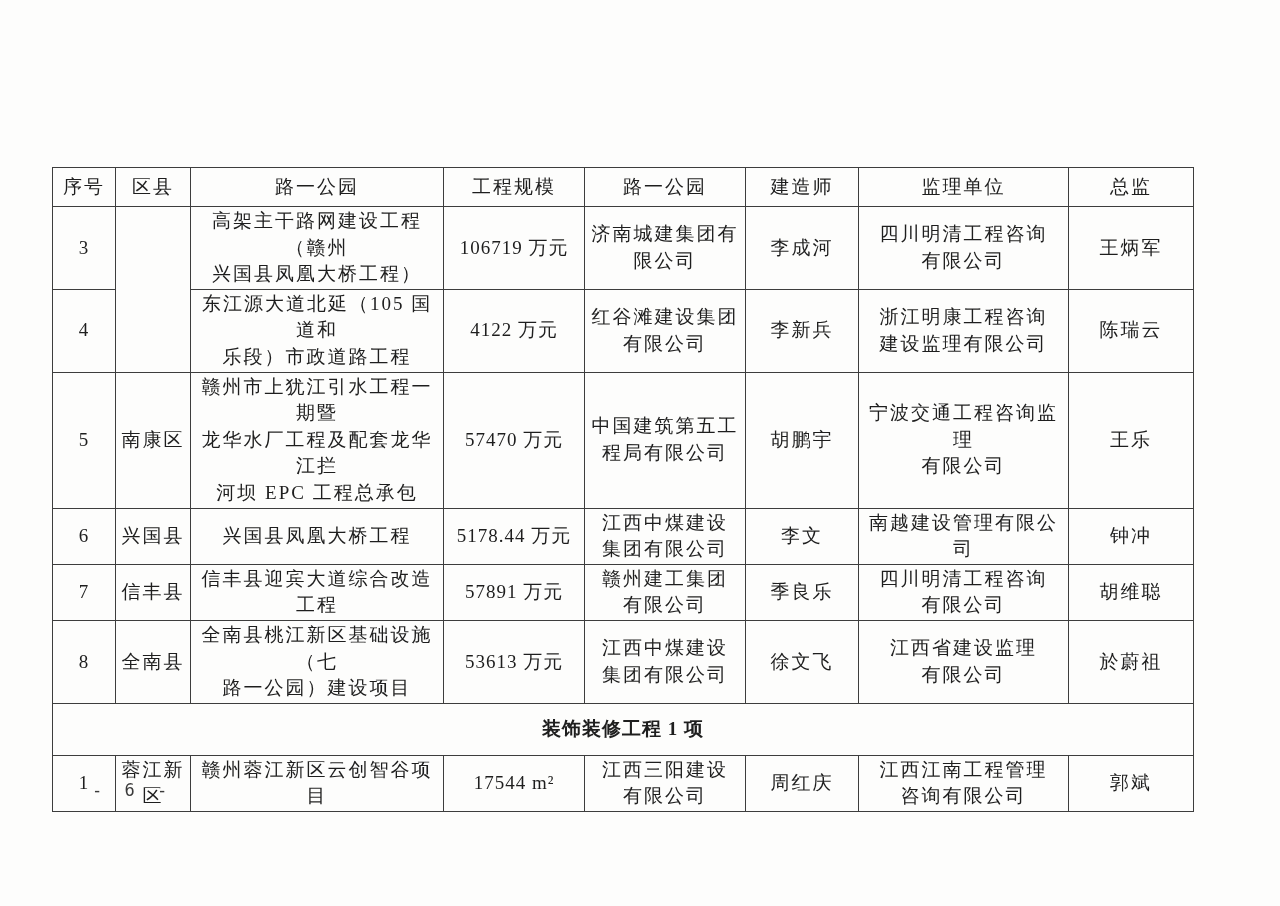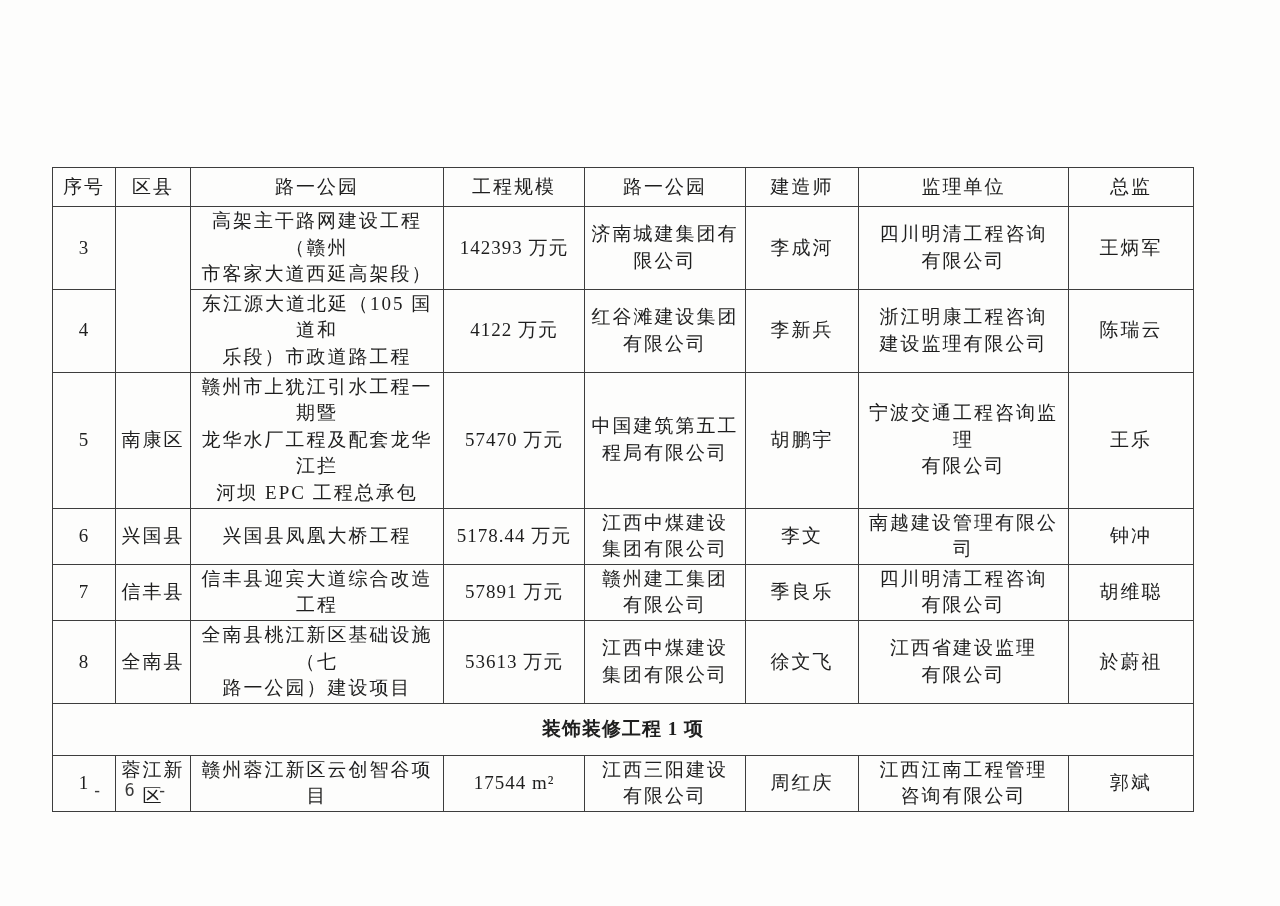--- a/index.html
+++ b/index.html
@@ -81,22 +81,22 @@
         <th>建造师</th>
         <th>监理单位</th>
         <th>总监</th>
       </tr>
     </thead>
     <tbody>
       <tr style="height:64px">
         <td class="num-cell">3</td>
         <td rowspan="2"></td>
         <td>高架主干路网建设工程（赣州
-市客家大道西延高架段）</td>
-        <td class="num-cell">142393 万元</td>
+兴国县凤凰大桥工程）</td>
+        <td class="num-cell">106719 万元</td>
         <td>济南城建集团有
 限公司</td>
         <td>李成河</td>
         <td>四川明清工程咨询
 有限公司</td>
         <td>王炳军</td>
       </tr>
       <tr style="height:63px">
         <td class="num-cell">4</td>
         <td>东江源大道北延（105 国道和

